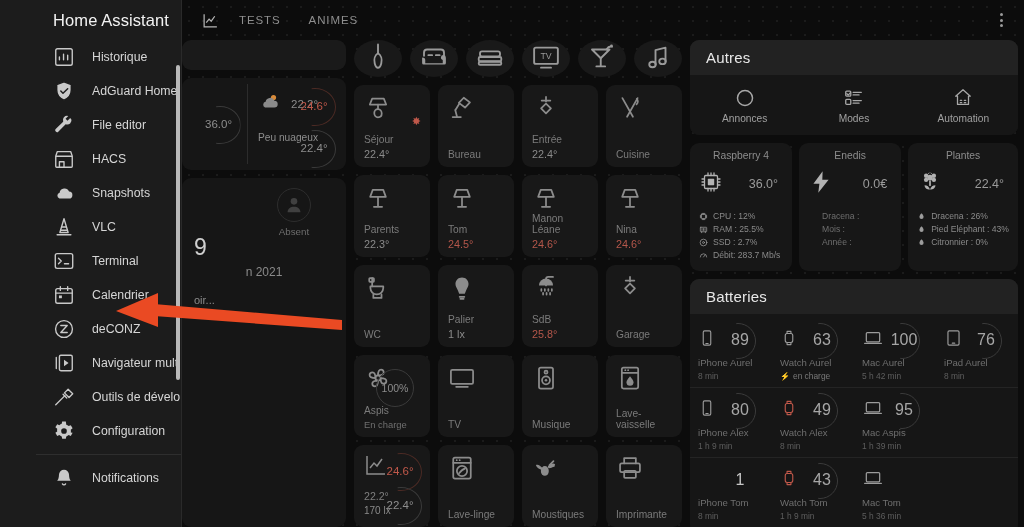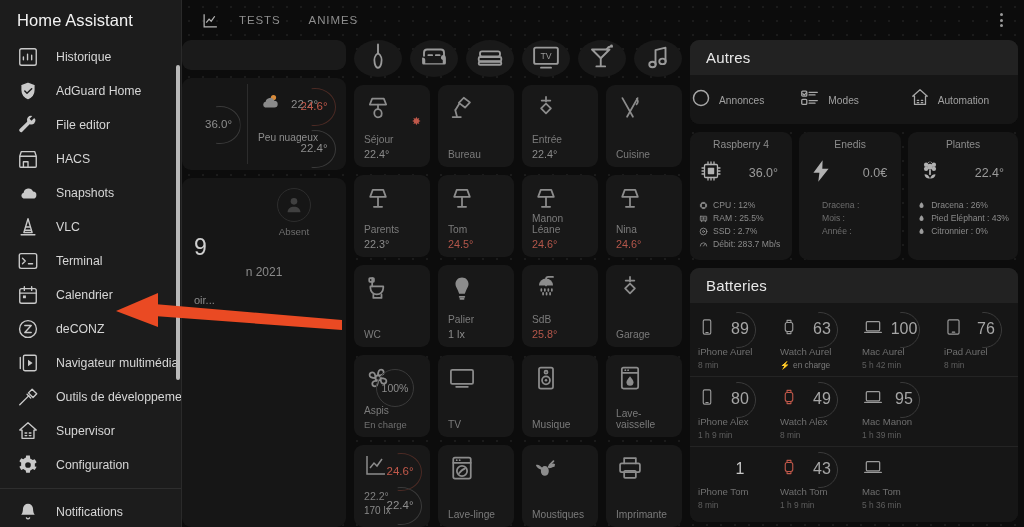--- a/index.html
+++ b/index.html
@@ -7,21 +7,21 @@
     width: 1024px; height: 527px; overflow: hidden;
     background: #0a0a0a;
     font-family: "Liberation Sans", sans-serif;
     -webkit-font-smoothing: antialiased;
   }
   #app { position: relative; width: 1024px; height: 527px; display: flex; }
 
   
   .sidebar {
     width: 182px; height: 527px; background: #1c1c1c;
-    position: relative; flex: 0 0 182px; overflow: hidden;
+    position: relative; flex: 0 0 182px; overflow: hidden; padding-left: 36px;
   }
   .sb-title {
     height: 40px; display: flex; align-items: center;
     padding-left: 17px; color: #f2f2f2; font-size: 16.5px;
     letter-spacing: .1px; background: #1c1c1c;
   }
   .sb-scroll { position: relative; height: 487px; overflow: hidden; }
   .sb-item {
     display: flex; align-items: center; height: 34px;
     padding-left: 16px; color: #d6d6d6; font-size: 12.3px;
@@ -161,21 +161,21 @@
   .tile .s-v1 { position: absolute; left: 10px; top: 45px; color: #7f7f7f; font-size: 10.6px; }
   .tile .s-v2 { position: absolute; left: 10px; top: 60px; color: #8a8a8a; font-size: 10px; }
   .tile .s-d1 { position: absolute; right: 8px; top: 6px; }
   .tile .s-d2 { position: absolute; right: 8px; top: 40px; }
 
   
   .shortcuts {
     background: #161616; border-radius: 0 0 9px 9px; display: flex;
     padding: 12px 0 11px 0;
   }
-  .sc { flex: 1; display: flex; flex-direction: row; align-items: center; gap: 7px; cursor: pointer; }
+  .sc { flex: 1; display: flex; flex-direction: column; align-items: center; cursor: pointer; }
   .sc .sic { color: #a8a8a8; }
   .sc .slbl { color: #a0a0a0; font-size: 10.2px; }
 
   .three { display: flex; gap: 7px; }
   .mini { flex: 1; background: #171717; border-radius: 9px; padding: 7px 9px 9px 9px; }
   .mini .m-title { color: #8d8d8d; font-size: 10.3px; text-align: center; }
   .mini .m-body { display: flex; align-items: center; justify-content: space-between; height: 42px; margin-top: 2px; }
   .mini .m-ic { color: #b2b2b2; }
   .mini .m-val { color: #9a9a9a; font-size: 12.5px; padding-right: 5px; }
   .mini .m-lines { margin-top: 5px; }
@@ -314,29 +314,20 @@
           </div>
           <div class="sb-item">
             <span class="ic">
               <svg width="22" height="22" viewBox="0 0 24 24" fill="none" stroke="currentColor" stroke-width="1.5" stroke-linecap="round" stroke-linejoin="round">
                 <path d="M3 20.5L13 10.5"></path>
                 <path d="M12.5 7.5l4-4 5 5-4 4z"></path>
                 <path d="M11 9l4 4"></path>
               </svg>
             </span>
             <span class="lbl">Outils de développement</span>
-          </div>
-          <div class="sb-item">
-            <span class="ic">
-              <svg width="22" height="22" viewBox="0 0 24 24" fill="none" stroke="currentColor" stroke-width="1.5" stroke-linecap="round" stroke-linejoin="round">
-                <path d="M12 3l9 8h-2.5v9h-13v-9H3z"></path>
-                <path d="M8.8 14.2h1.8M13.4 14.2h1.8M8.8 17h1.8M13.4 17h1.8"></path>
-              </svg>
-            </span>
-            <span class="lbl">Supervisor</span>
           </div>
           <div class="sb-item">
             <span class="ic">
               <svg width="22" height="22" viewBox="0 0 24 24" fill="none" stroke="currentColor" stroke-width="1.5" stroke-linecap="round" stroke-linejoin="round">
                 <circle cx="12" cy="12" r="3.2"></circle>
                 <path d="M19.4 13.5a7.6 7.6 0 0 0 0-3l2-1.5-2-3.4-2.3 1a7.6 7.6 0 0 0-2.6-1.5L14 1.5h-4l-.5 2.6A7.6 7.6 0 0 0 6.9 5.6l-2.3-1-2 3.4 2 1.5a7.6 7.6 0 0 0 0 3l-2 1.5 2 3.4 2.3-1a7.6 7.6 0 0 0 2.6 1.5l.5 2.6h4l.5-2.6a7.6 7.6 0 0 0 2.6-1.5l2.3 1 2-3.4z" fill="currentColor" stroke="none"></path>
                 <circle cx="12" cy="12" r="3.1" fill="#1c1c1c" stroke="none"></circle>
               </svg>
             </span>
             <span class="lbl">Configuration</span>
@@ -919,21 +910,21 @@
                   </div>
                 </div>
                 <div class="batt">
                   <div class="batt-top">
                     <span class="b-ic"><svg width="22" height="20" viewBox="0 0 24 24" fill="none" stroke="currentColor" stroke-width="1.5" stroke-linecap="round" stroke-linejoin="round">
                         <rect x="4" y="5.5" width="16" height="11" rx="1.2"></rect>
                         <path d="M2 18.5h20"></path>
                       </svg></span>
                     <span class="b-dial">95</span>
                   </div>
-                  <div class="b-name">Mac Manon</div>
+                  <div class="b-name">Mac Aspis</div>
                   <div class="b-sub">
                     <span>1 h 39 min</span>
                   </div>
                 </div>
                 <div class="batt"></div>
               </div>
               <div class="batt-row">
                 <div class="batt">
                   <div class="batt-top">
                     <span class="b-ic"></span>

